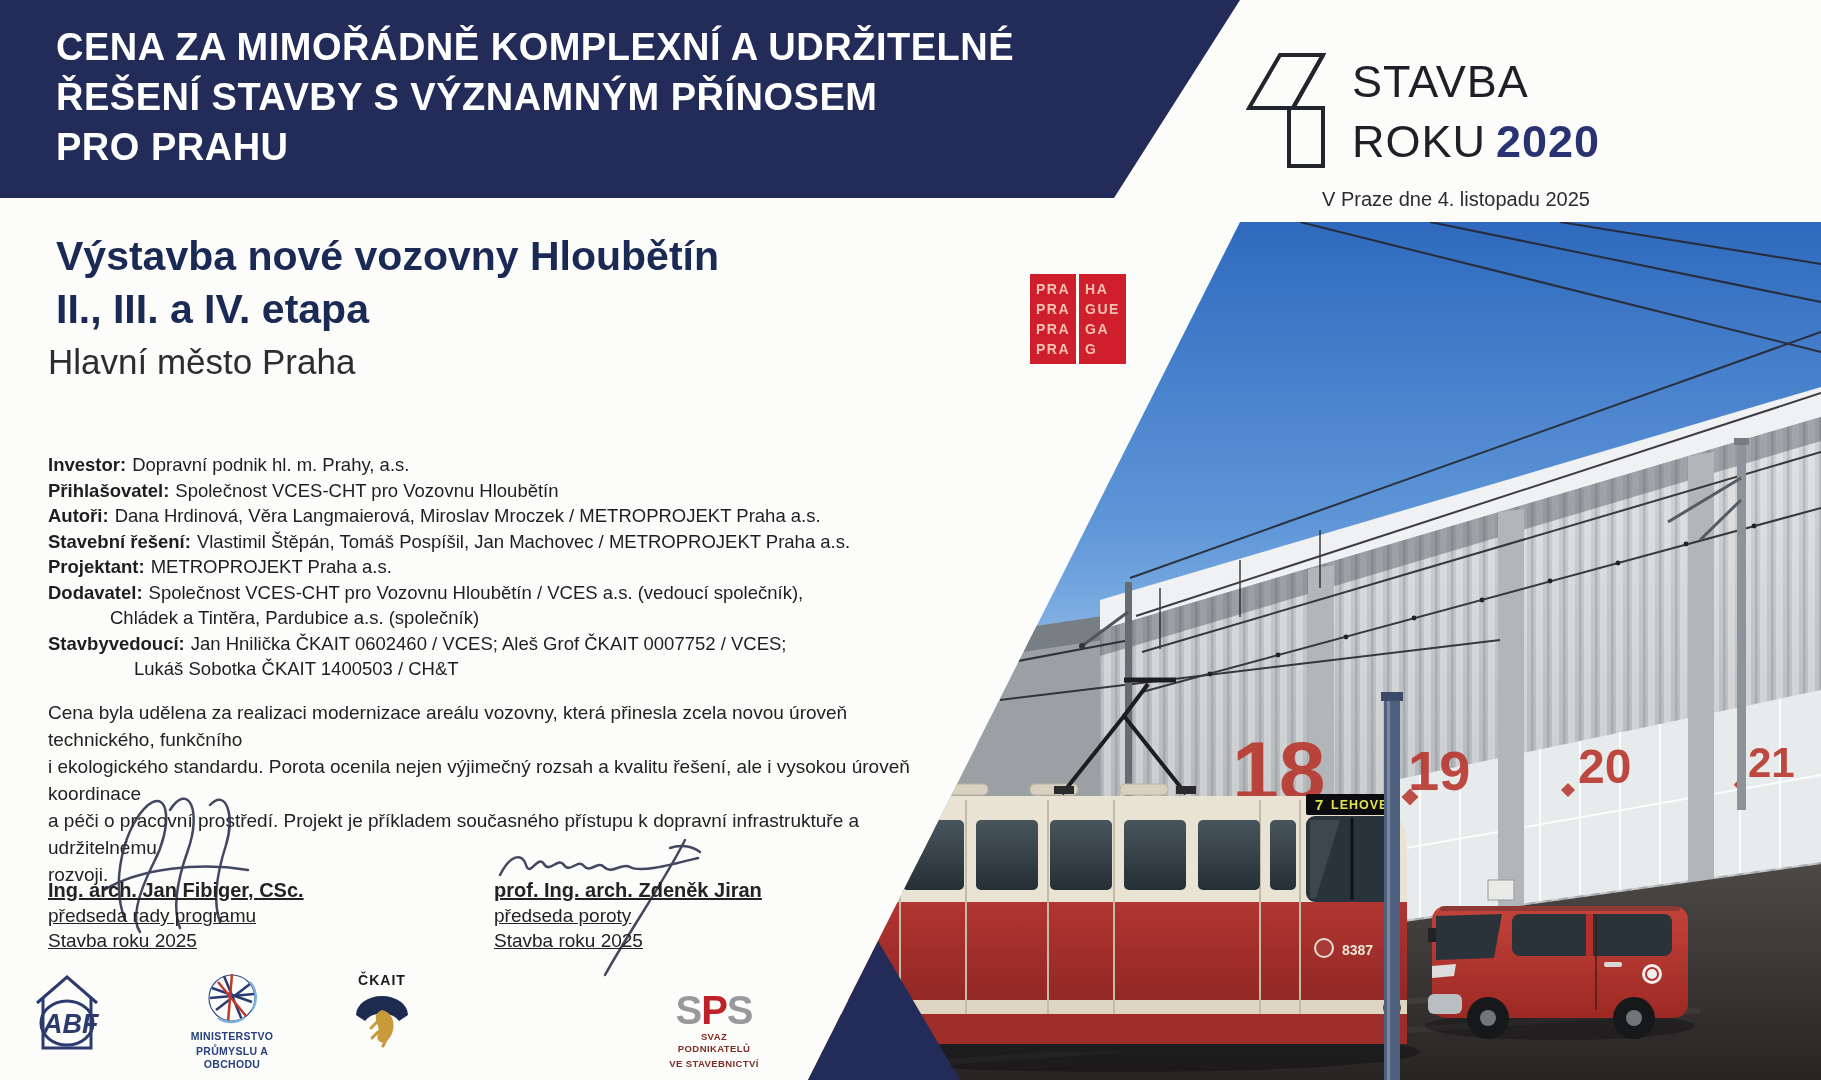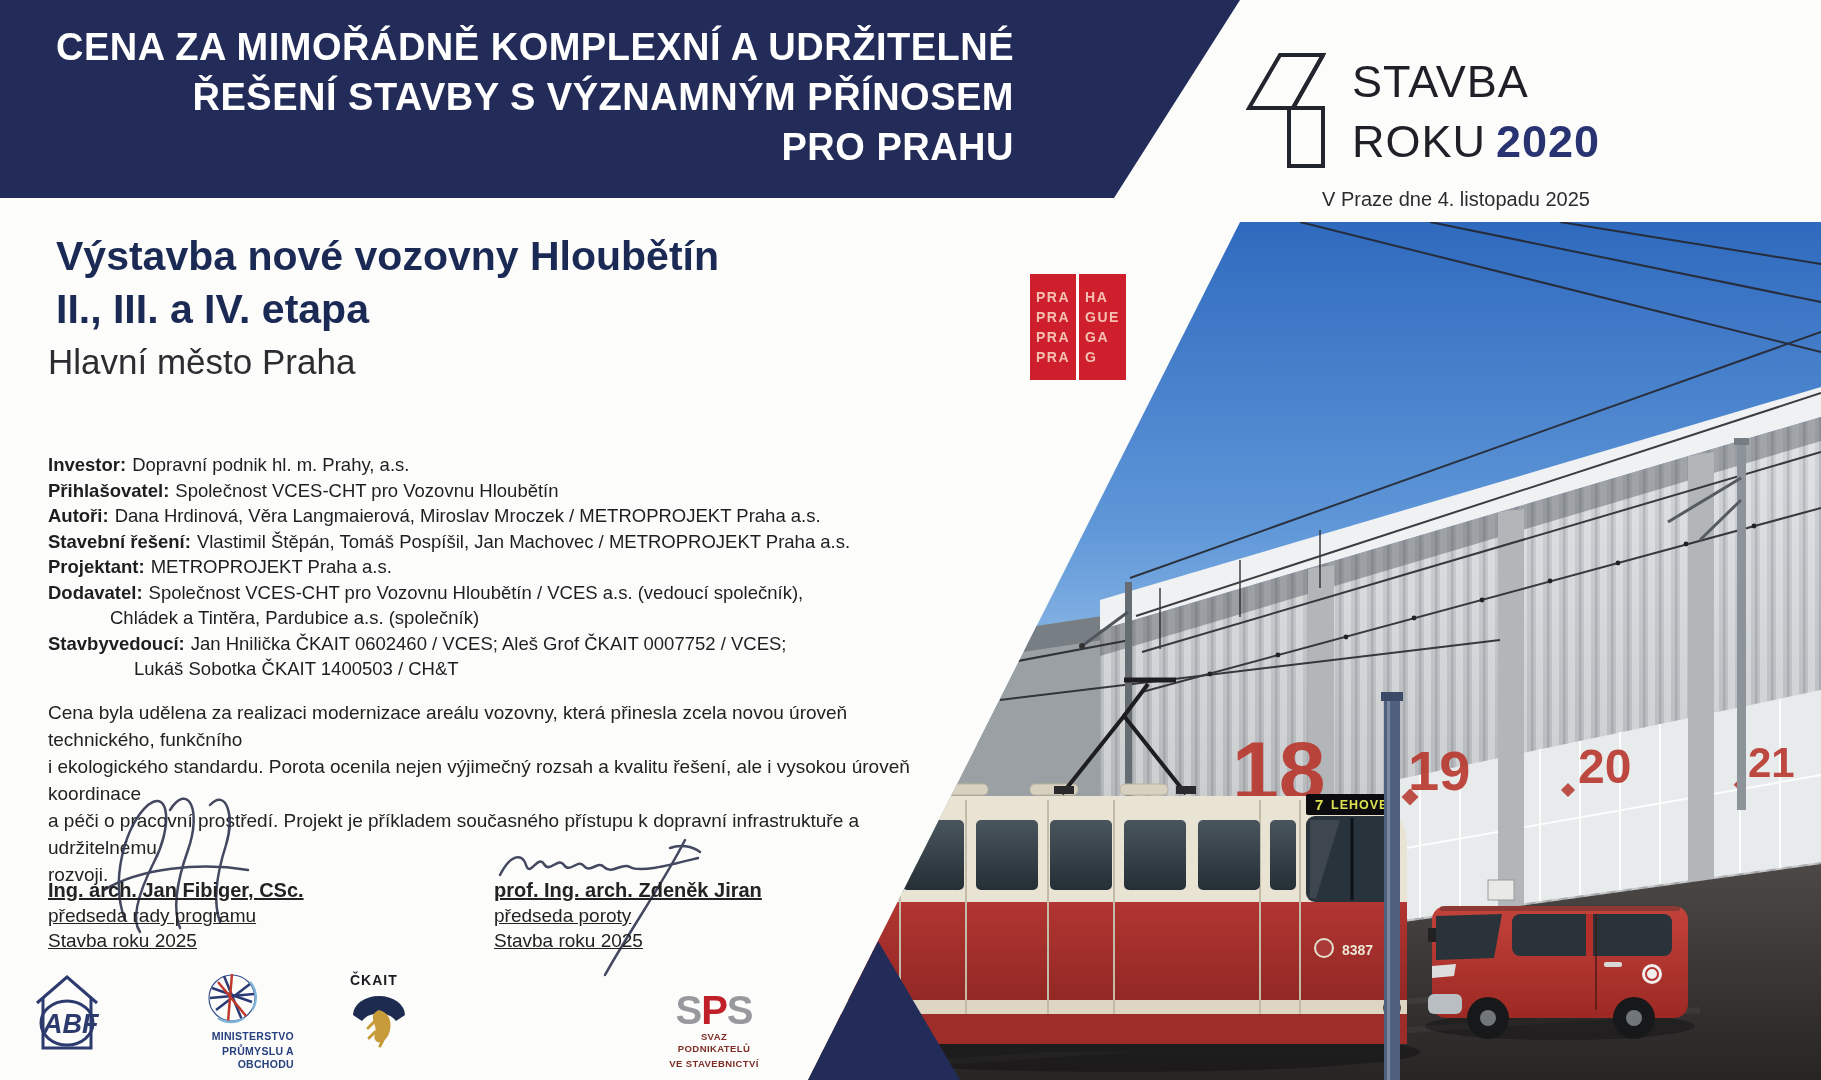--- a/index.html
+++ b/index.html
@@ -2,35 +2,35 @@
 <html><head>
 <meta charset="utf-8">
 <style>
   * { margin:0; padding:0; box-sizing:border-box; }
   html,body { width:1821px; height:1080px; }
   body { font-family:"Liberation Sans", sans-serif; background:#ffffff; }
   .page { position:relative; width:1821px; height:1080px; background:#fcfcfa; overflow:hidden; }
 
   
   .banner { position:absolute; left:0; top:0; width:1821px; height:198px;
-            background:#232c59; clip-path:polygon(0 0,1240px 0,1114px 198px,0 198px);text-align:right; }
+            background:#232c59; clip-path:polygon(0 0,1240px 0,1114px 198px,0 198px); }
   .banner-title { position:absolute; left:56px; top:22px; font-size:38px; font-weight:bold;
                   color:#ffffff; line-height:50px; letter-spacing:.5px; white-space:pre-line; }
 
   
   .award-logo { position:absolute; left:1246px; top:52px; display:flex; gap:26px; align-items:flex-start; }
   .award-text { font-size:45px; line-height:60px; color:#1f2027; letter-spacing:1px; }
   .award-text .year { font-weight:bold; color:#2a3372; margin-left:10px; }
 
   .date-line { position:absolute; left:1322px; top:188px; font-size:20px; color:#2c2c30; }
 
   
   .praha-logo { position:absolute; left:1030px; top:274px; display:flex; gap:3px; }
   .praha-col { background:#cf1f2d; color:#f5c0b2; font-weight:bold; font-size:14px;
-               line-height:20px; letter-spacing:1.5px; padding:13px 6px; }
+               line-height:20px; letter-spacing:1.5px; padding:5px 6px; }
   .praha-col div { height:20px; }
 
   
   .project-title { position:absolute; left:48px; top:230px; }
   .project-line { font-size:41px; font-weight:bold; color:#1b2a55; line-height:53px;margin-left:8px; }
   .project-subtitle { font-size:35px; color:#2c2c31; line-height:46px; margin-top:3px; }
 
   
   .details { position:absolute; left:48px; top:452px; font-size:18.5px; line-height:25.5px; color:#1e1e21; }
   .detail-label { font-weight:bold; }
@@ -44,22 +44,22 @@
 
   
   .sig-svg { position:absolute; left:30px; top:770px; width:740px; height:220px; }
   .sig-block { position:absolute; top:878px; font-size:19px; line-height:25px; color:#222;text-decoration:underline; }
   .sig-block.left { left:48px; } .sig-block.right { left:494px; }
   .sig-name { font-weight:bold; font-size:20px; }
 
   
   .abf-logo { position:absolute; left:34px; top:974px; }
   .ministry-logo { position:absolute; left:170px; top:972px; width:124px; text-align:center; }
-  .mpo-text { font-size:10.5px; font-weight:bold; color:#27407e; line-height:13px; letter-spacing:.3px; margin-top:2px;text-align:right; }
-  .ckait-logo { position:absolute; left:350px; top:972px; width:64px; }
+  .mpo-text { font-size:10.5px; font-weight:bold; color:#27407e; line-height:13px; letter-spacing:.3px; margin-top:2px; }
+  .ckait-logo { position:absolute; left:350px; top:972px; width:64px; text-align:center; }
   .ckait-label { font-size:14px; font-weight:bold; color:#191a1f; letter-spacing:1px; }
   .sps-logo { position:absolute; left:664px; top:992px; width:100px; text-align:center; }
   .sps-letters span { font-size:40px; font-weight:bold; line-height:36px; letter-spacing:-1px; }
   .sps-s { color:#97999d; } .sps-p { color:#c02128; }
   .sps-sub { font-size:9.5px; font-weight:bold; color:#7e2d26; line-height:12px; letter-spacing:.4px; margin-top:3px; }
 
   .photo-svg { position:absolute; left:0; top:0; width:1821px; height:1080px; }
 </style>
 </head>
 <body>

